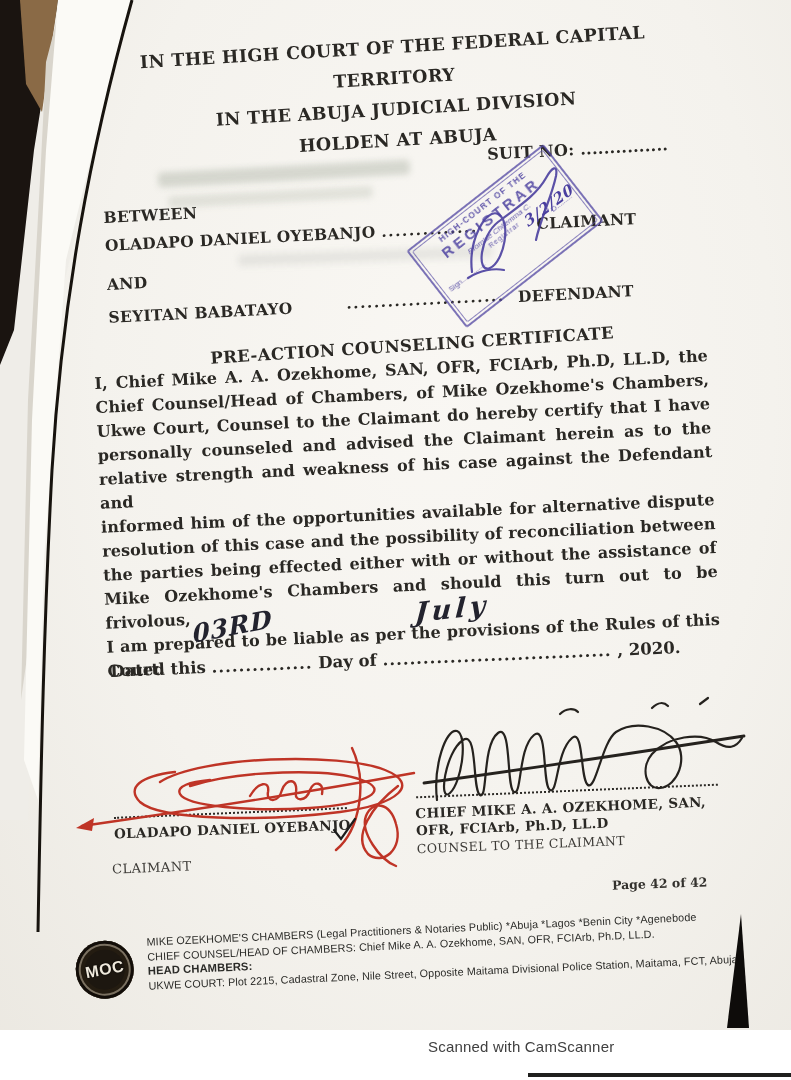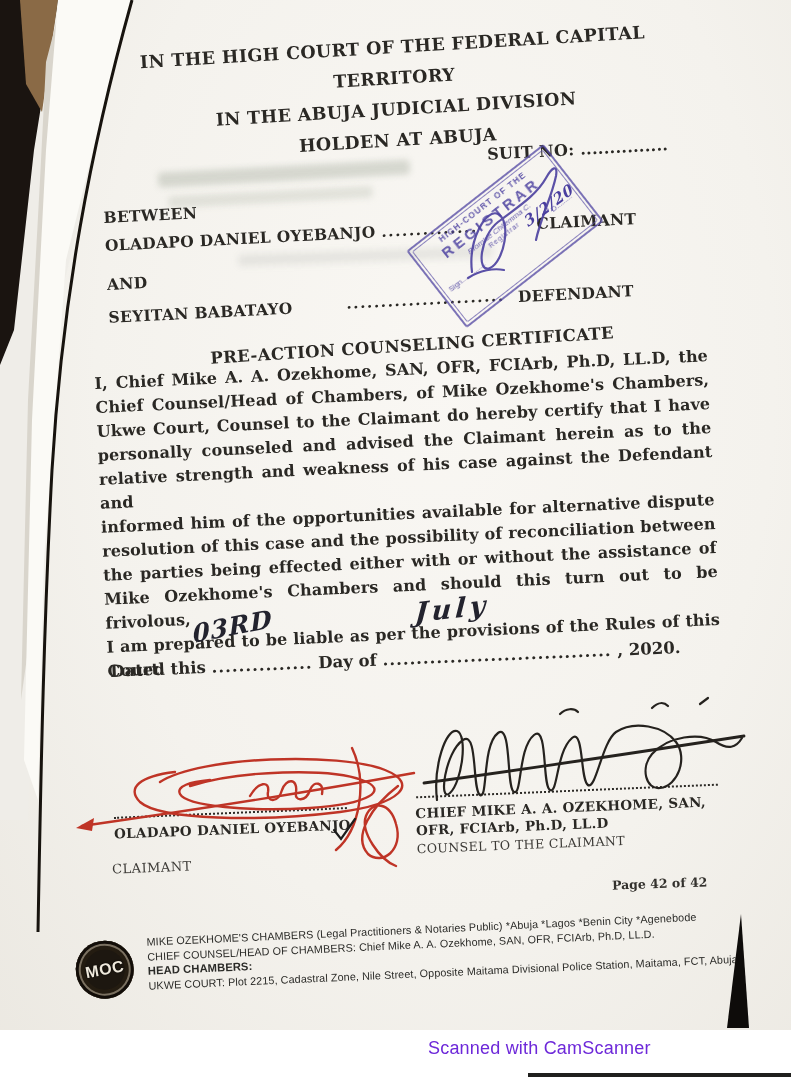--- a/index.html
+++ b/index.html
@@ -99,22 +99,22 @@
   .logo span { position:absolute; inset:0; display:flex; align-items:center; justify-content:center;
     color:#efe9dc; font-weight:bold; font-size:16px; letter-spacing:.5px;
     text-shadow:0 0 2px #000; }
   .footer-lines { font-size:10.8px; line-height:14.5px; letter-spacing:.1px; padding-top:6px; white-space:nowrap; }
   .f-bold { font-weight:bold; font-size:11.2px; }
 
   
   .scanband { position:absolute; left:0; top:1030px; width:791px; height:50px;
     background:#ffffff; z-index:6; }
   .watermark { position:absolute; left:428px; top:8px;
-    font-family:"Liberation Sans",sans-serif; font-size:18px; font-weight:500;
-    color:#6d28d9; letter-spacing:.2px; }
+    font-family:"Liberation Sans",sans-serif; font-size:15px; font-weight:500;
+    color:#404040; letter-spacing:.2px; }
   .botline { position:absolute; left:528px; top:43px; width:263px; height:4px; background:#1f1f1d; }
 </style>
 </head>
 <body>
 
 <div class="canvas">
   <div class="paper"></div>
 
   <svg class="edge-art" width="791" height="1080" viewBox="0 0 791 1080">
     <polygon points="0,0 132,0 60,300 34,640 28,820 0,820" fill="#efede8"></polygon>

